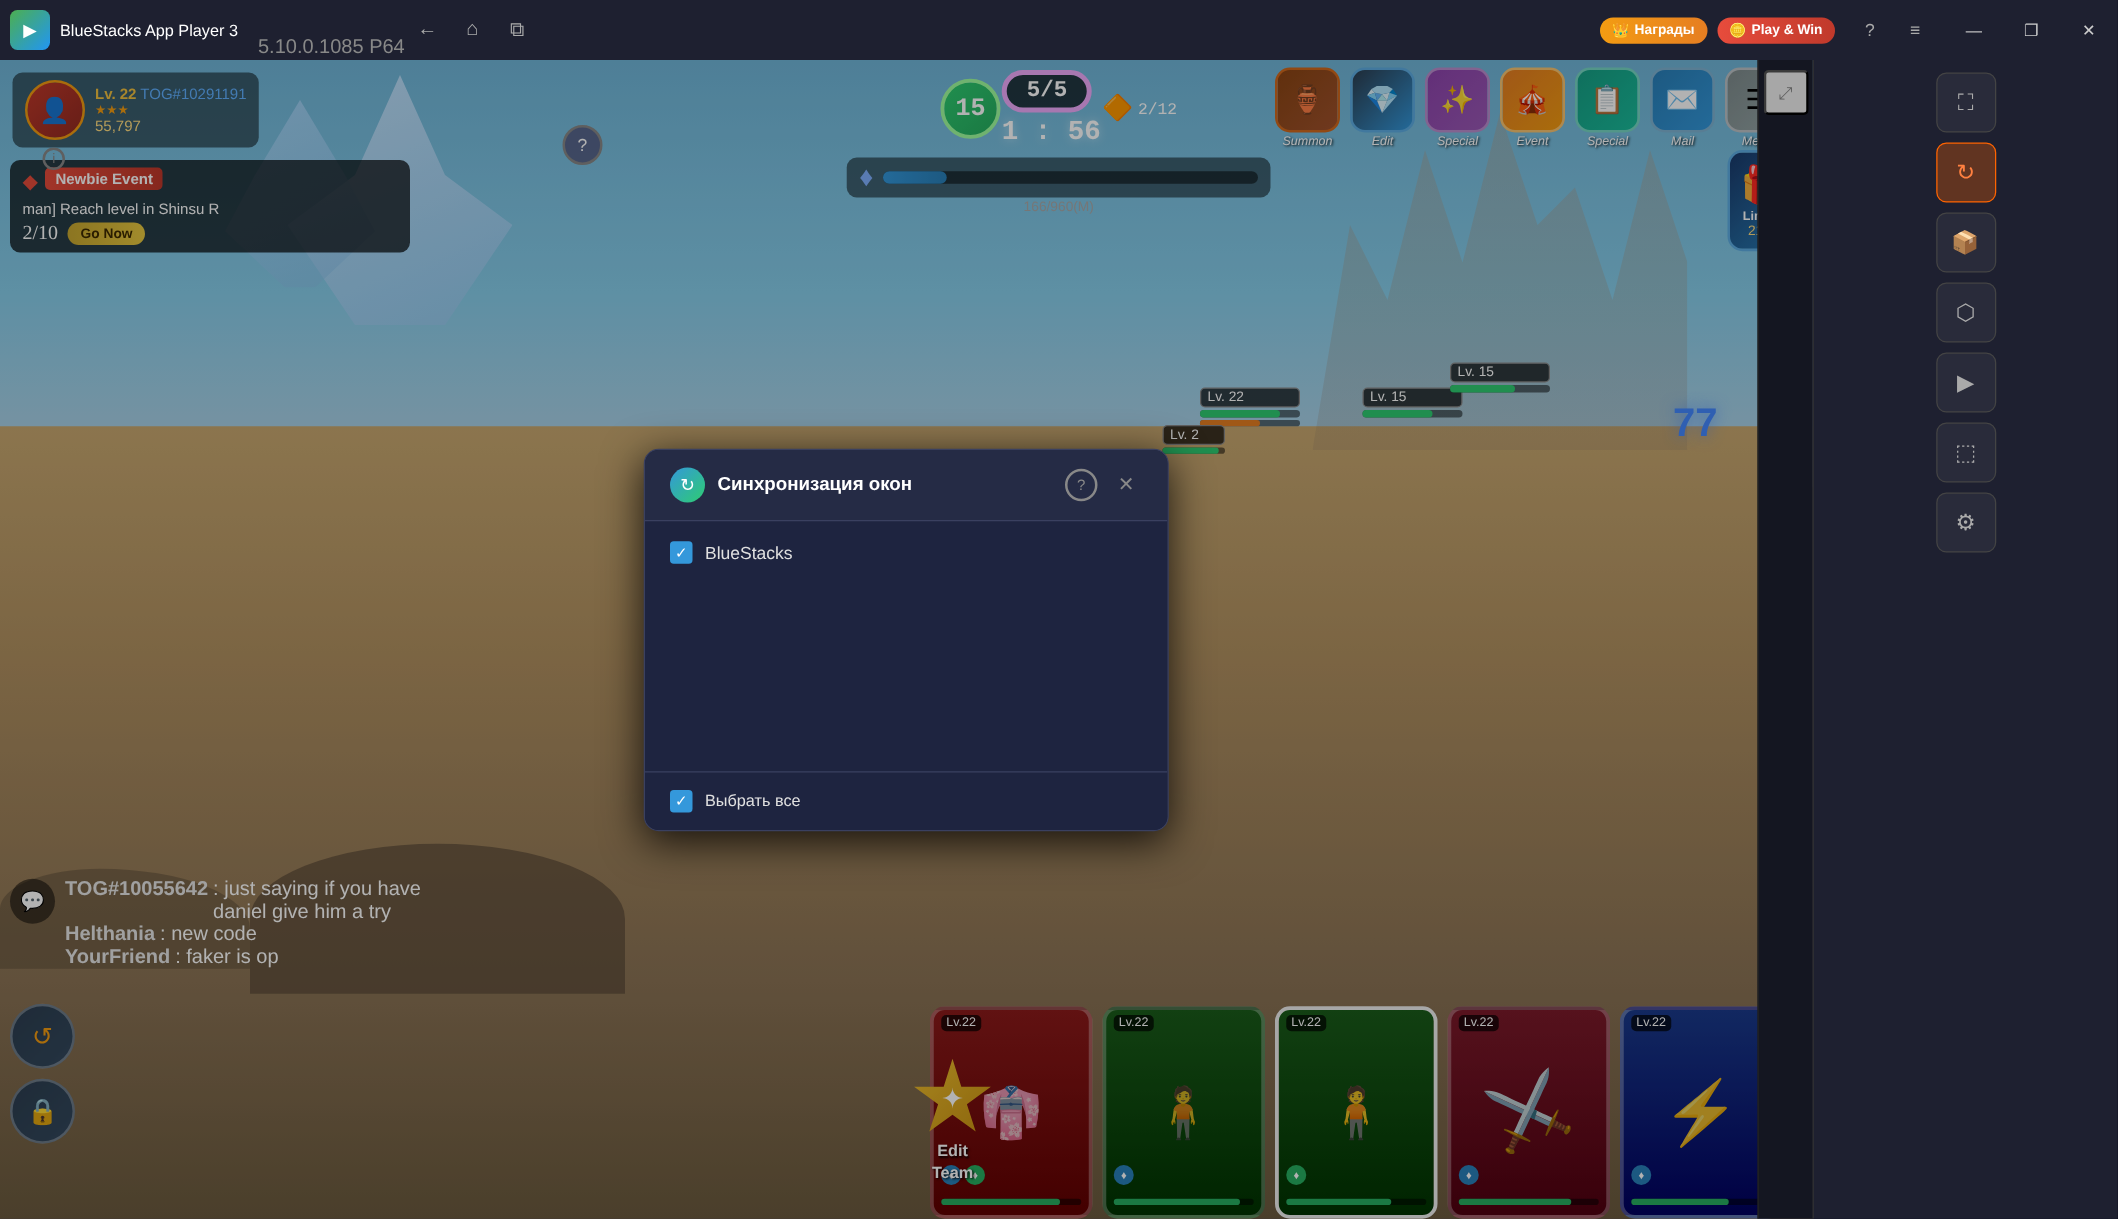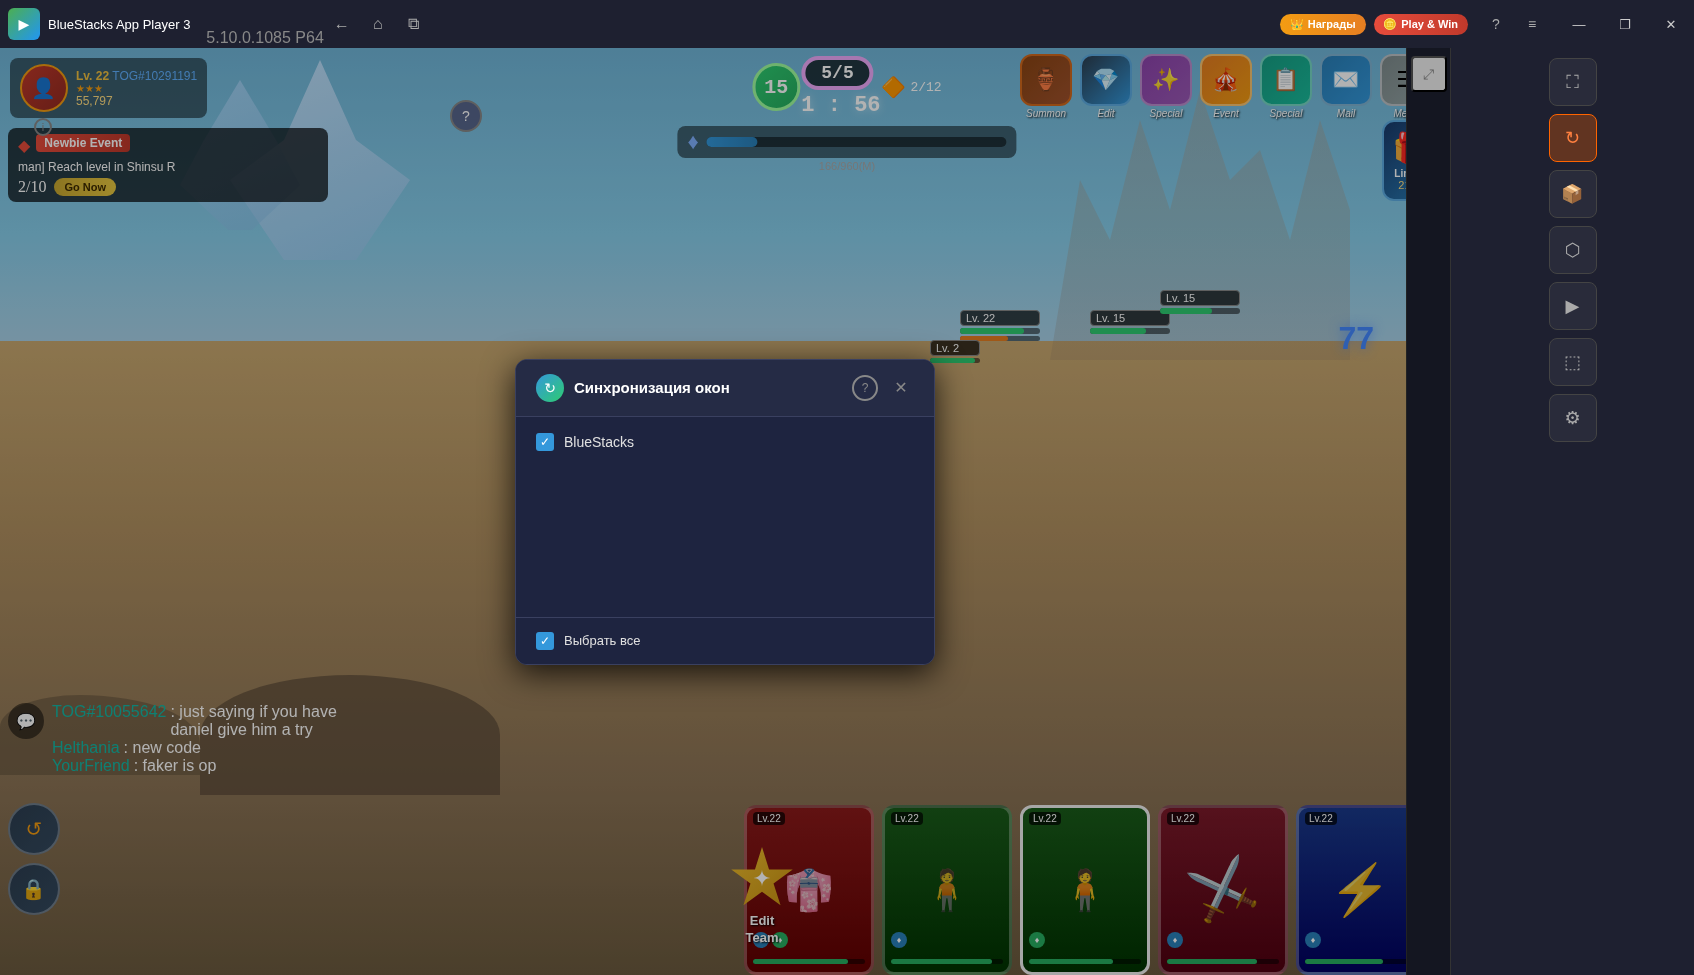--- a/index.html
+++ b/index.html
@@ -155,21 +155,21 @@
     .limited-gift {
       position: absolute; top: 120px; right: 252px; z-index: 50;
       background: linear-gradient(135deg, #1a3a6b, #2980b9);
       border: 2px solid #5dade2; border-radius: 12px; padding: 8px;
       text-align: center; cursor: pointer;
     }
     .limited-gift-icon { font-size: 32px; }
     .limited-gift-label { color: #fff; font-size: 10px; font-weight: bold; }
     .limited-gift-timer { color: #ffdd80; font-size: 11px; }
     .chat-message { display: flex; gap: 4px; }
-    .chat-sender { color: #14b8a6; }
+    .chat-sender { color: #e5e5e5; font-weight: bold; }
     .chat-text { color: #fff; }
 
     
     .bottom-left-btns {
       position: absolute; bottom: 60px; left: 8px; z-index: 50;
       display: flex; flex-direction: column; gap: 8px;
     }
     .round-btn {
       width: 52px; height: 52px; border-radius: 50%;
       display: flex; align-items: center; justify-content: center;

